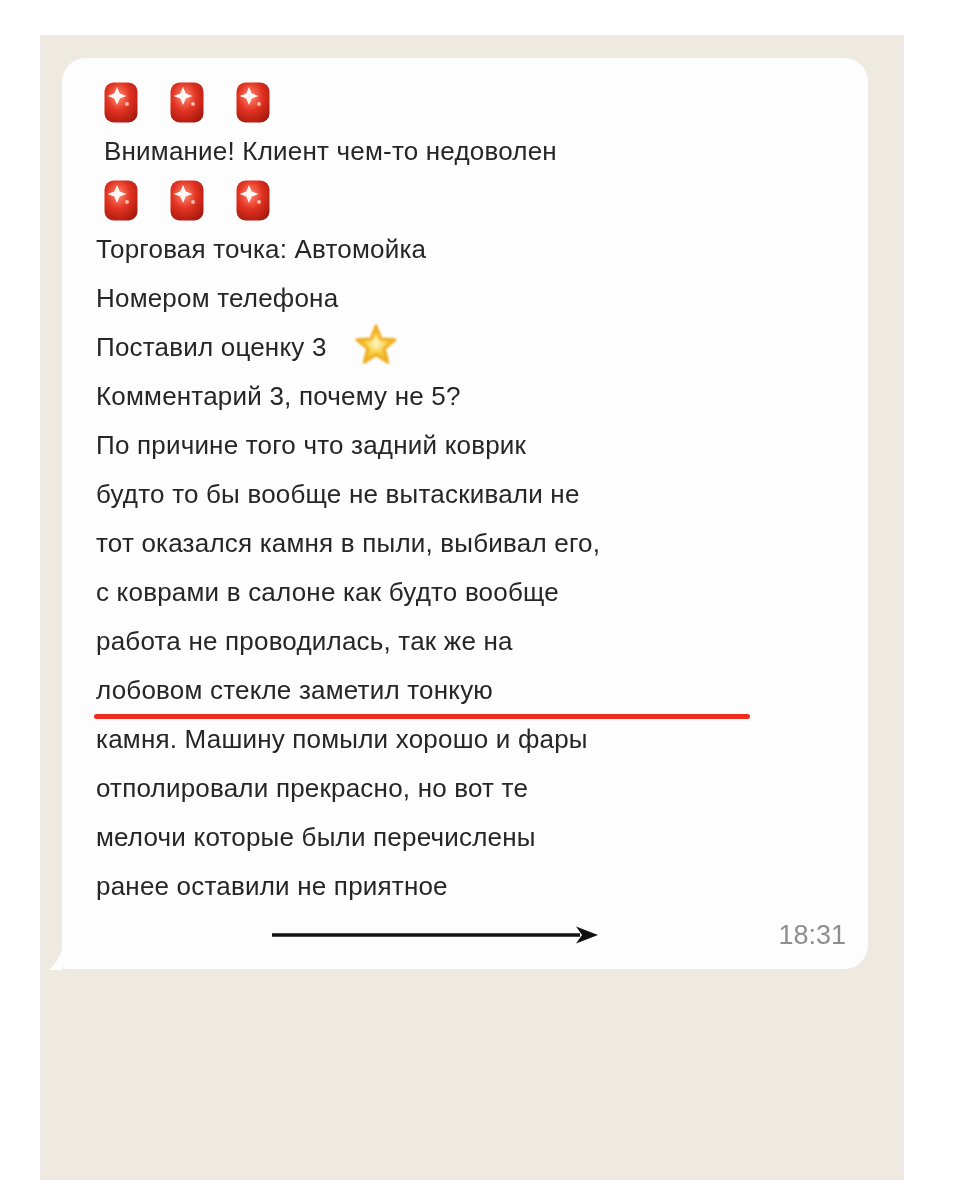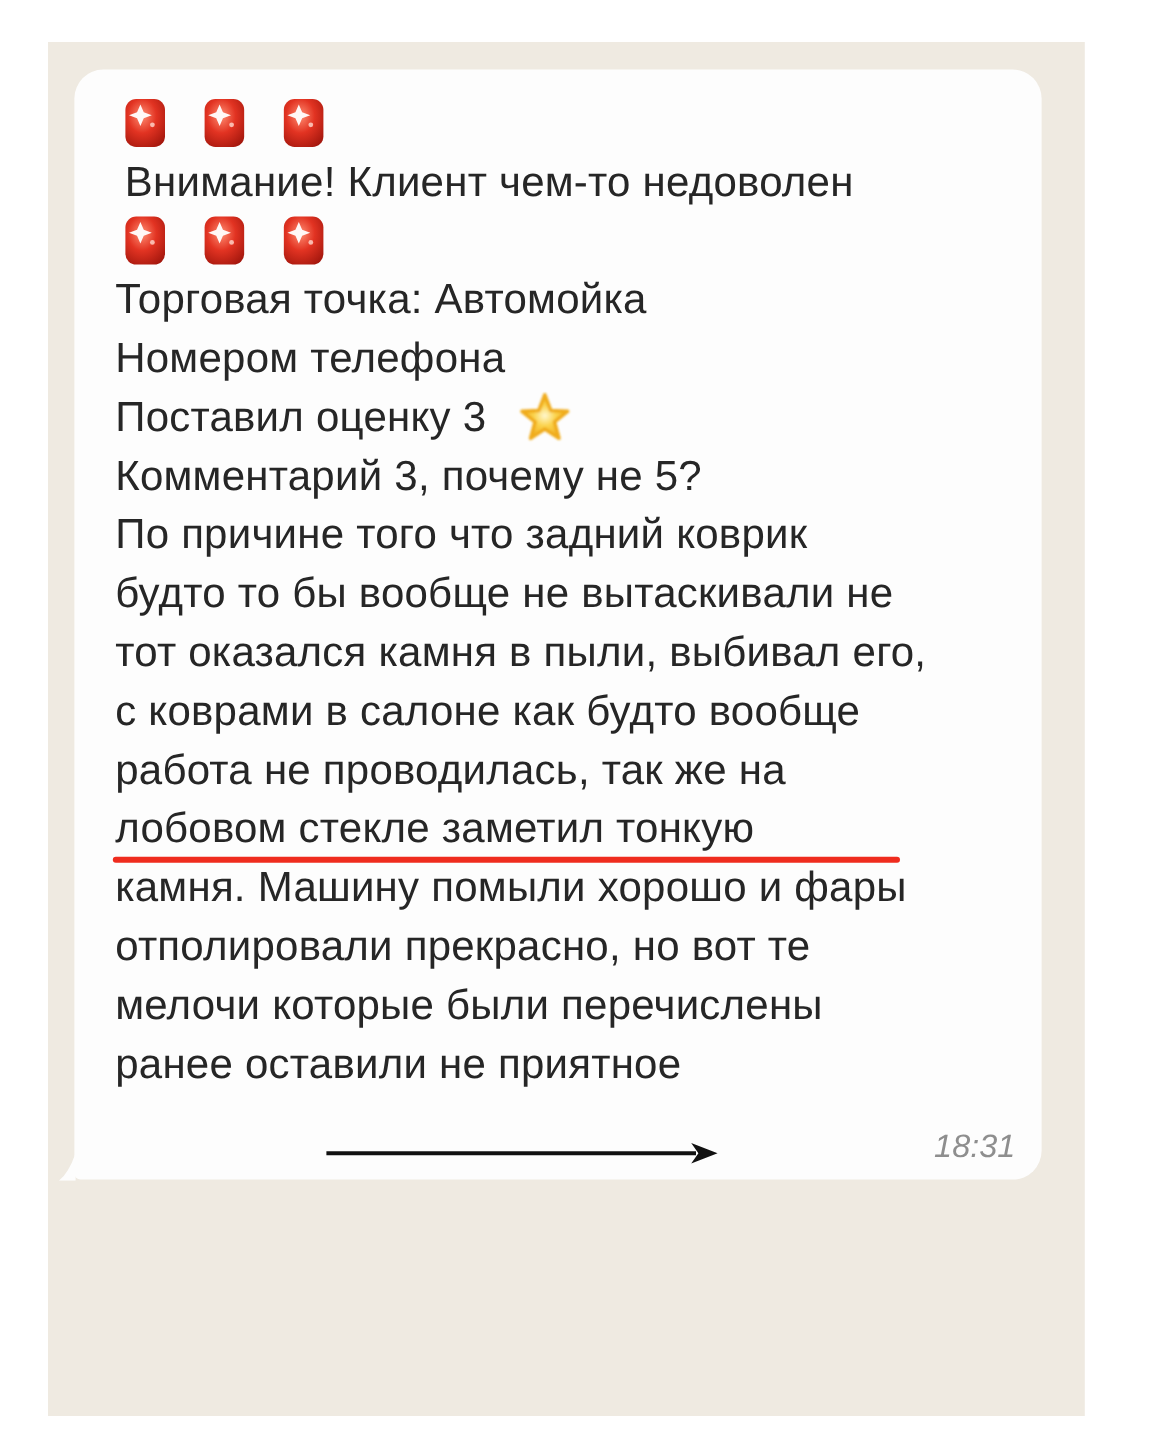--- a/index.html
+++ b/index.html
@@ -16,39 +16,39 @@
   .bubble{
     position:absolute;left:22px;top:23px;width:806px;
     box-sizing:border-box;
     background:#fdfdfd;
     border-radius:24px 24px 24px 5px;
     padding:20px 18px 12px 34px;
   }
   .tail{position:absolute;left:-13px;bottom:-1px;}
   .line{
     position:relative;
-    font-size:35px;line-height:49px;
+    font-size:26px;line-height:49px;
     letter-spacing:0.2px;
     color:#262626;white-space:nowrap;
   }
   .emoji-row{
     height:49px;display:flex;align-items:center;
     gap:32px;padding-left:8px;
   }
   .header-line{padding-left:8px;}
   .siren{display:block;}
   .star-icon{vertical-align:-11px;margin-left:26px;}
   .redline::after{
     content:'';position:absolute;left:-2px;bottom:-4px;height:5px;
     background:#ef2c1e;border-radius:3px;
   }
   .redline.u0::after{width:656px;}
   .redline.u1::after{width:702px;}
   .footer{
-    display:flex;align-items:flex-end;height:44px;margin-top:16px;font-style:italic;
+    display:flex;align-items:center;height:44px;margin-top:2px;
   }
   .arrow-wrap{margin-left:174px;height:20px;}
   .time{
     margin-left:auto;padding-right:4px;
     font-size:27px;color:#8e8e8e;
   }
 </style>
 </head>
 <body>
 

